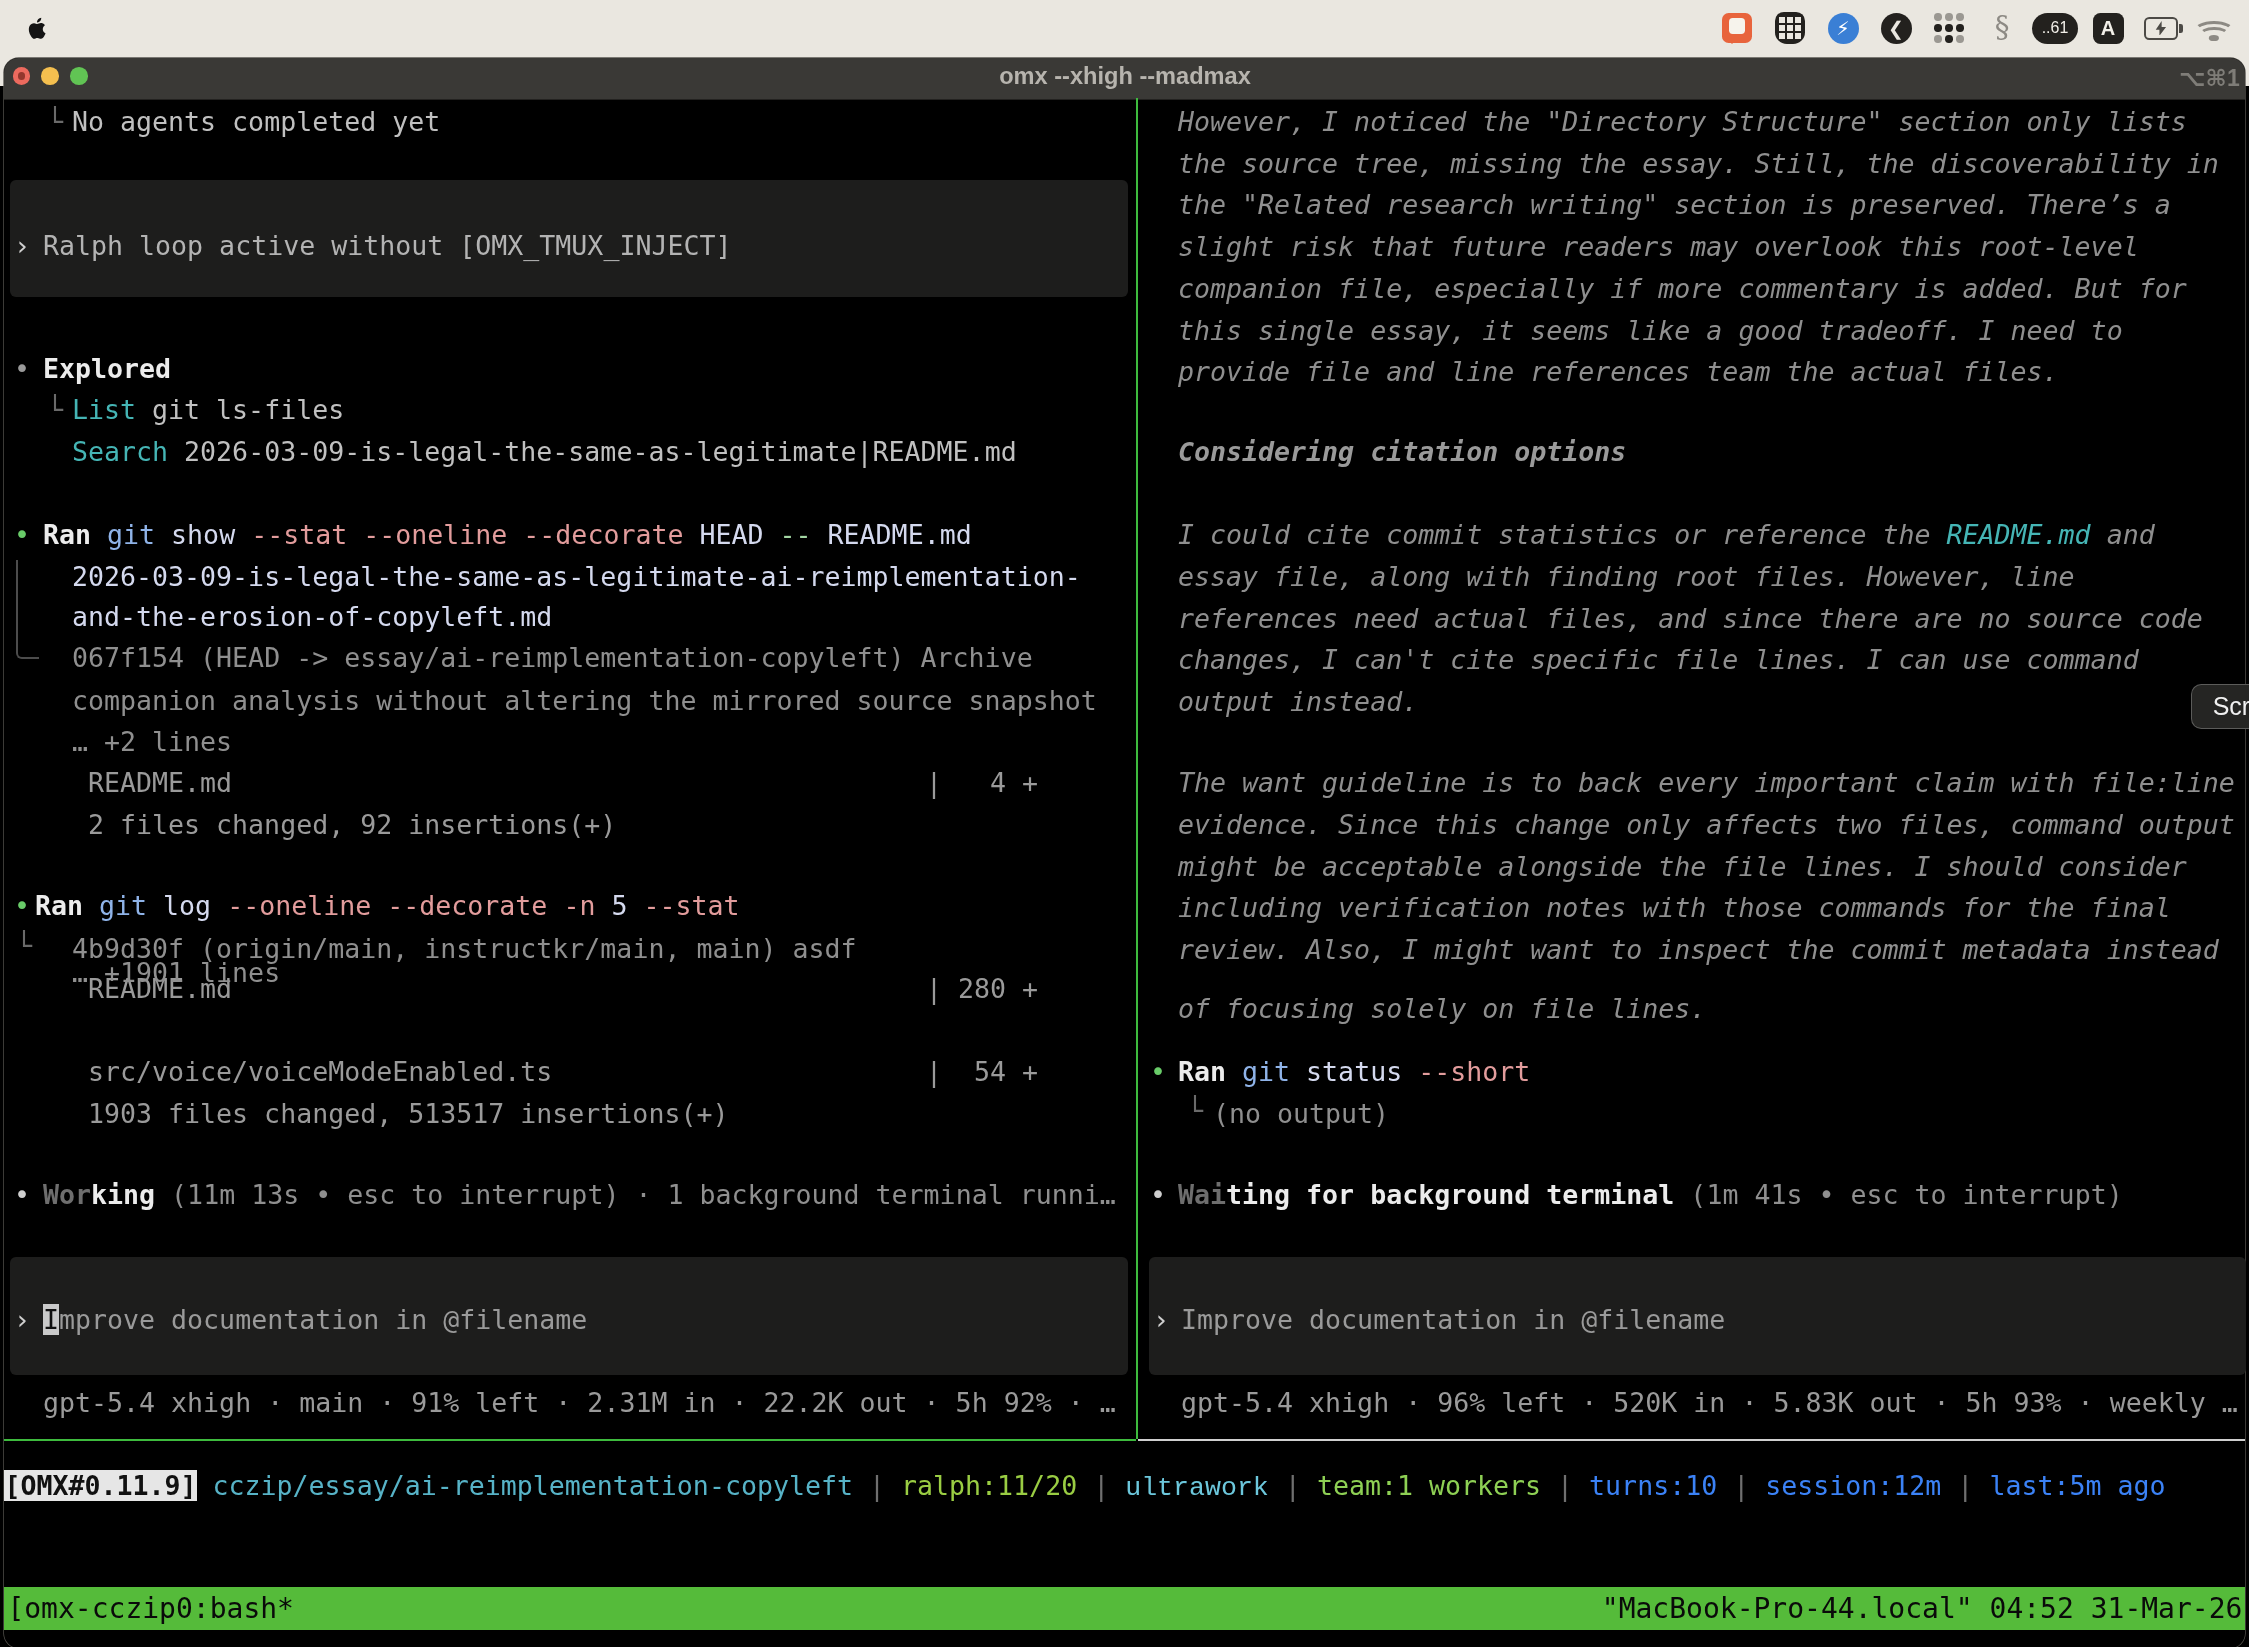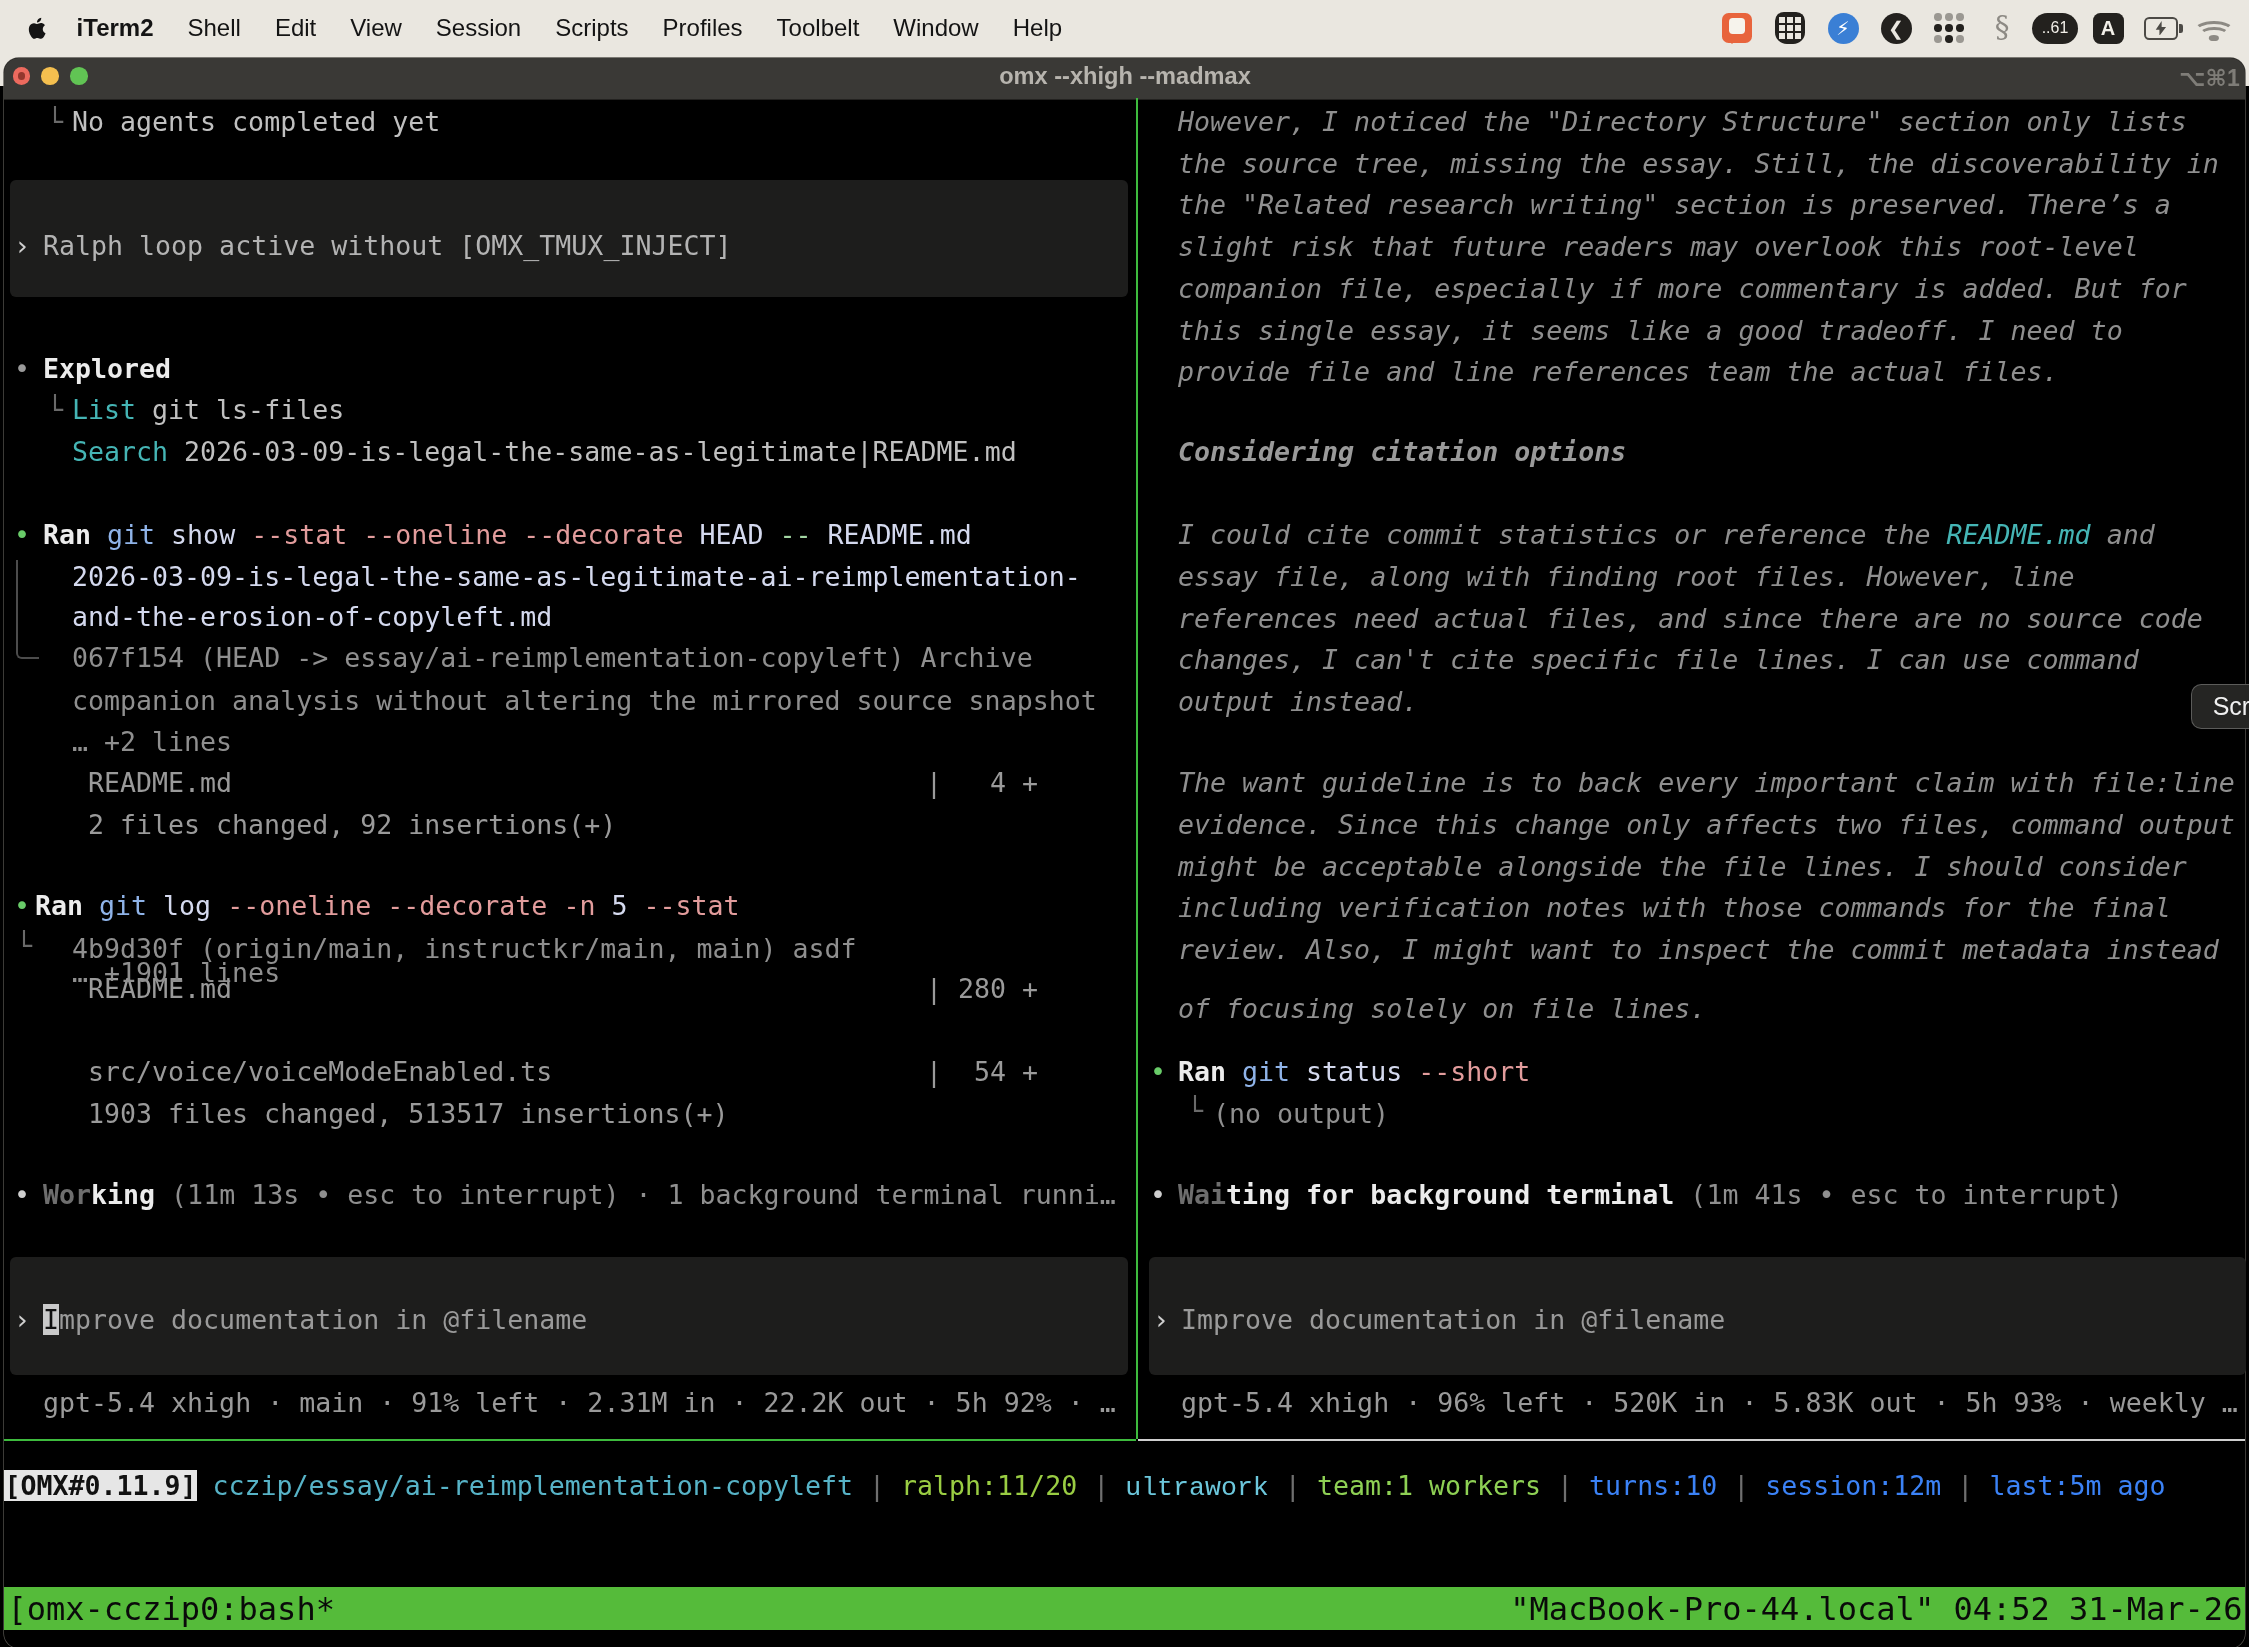--- a/index.html
+++ b/index.html
@@ -87,49 +87,37 @@
   
   .omx-badge{background:#e6e6e6;color:#111;font-weight:700;}
   .omx-sep{color:#6f6f6f;}
   .c-omx-cyan{color:#57b3c7;}
   .c-omx-green{color:#9acd43;}
   .c-omx-cyan2{color:#6cc7dc;font-family:Liberation Mono, monospace;}
   .c-omx-green2{color:#8ed054;}
   .c-omx-gray{color:#3b82f6;}
   #tmuxbar{position:absolute;left:4.4px;top:1587px;width:2241px;height:43px;background:#55bb3a;
     display:flex;align-items:center;justify-content:space-between;
-    font-family:"DejaVu Sans Mono",monospace;font-size:32px;color:#0a0a0a;}
+    font-family:"DejaVu Sans Mono",monospace;font-size:28px;color:#0a0a0a;}
   #tmuxbar .tleft{margin-left:3px;white-space:pre;}
   #tmuxbar .tright{margin-right:3px;white-space:pre;}
   
   #scre-tip{position:absolute;left:2191px;top:684px;width:71px;height:43px;
     background:#252523;border:1.5px solid #5c5c5a;border-right:none;border-radius:10.3px 0 0 10.3px;
     color:#f0f0f0;font-size:25px;display:flex;align-items:center;padding-left:20.7px;overflow:hidden;}
 </style>
 </head>
 <body>
 
 <div id="menubar">
   <span class="apple">
     <svg width="22" height="26.6" viewBox="0 0 30 36">
         <path d="M21.5 19.1c0-3.6 2.9-5.3 3-5.4-1.6-2.4-4.2-2.7-5.1-2.8-2.2-.2-4.2 1.3-5.3 1.3-1.1 0-2.8-1.3-4.6-1.2-2.4 0-4.6 1.4-5.8 3.5-2.5 4.3-.7 10.7 1.8 14.2 1.2 1.7 2.6 3.6 4.4 3.6 1.8-.1 2.4-1.1 4.6-1.1 2.1 0 2.7 1.1 4.6 1.1 1.9 0 3.1-1.7 4.3-3.4 1.3-2 1.9-3.9 1.9-4-.1-.1-3.8-1.5-3.8-5.8zM17.9 8.1c1-1.2 1.7-2.9 1.5-4.6-1.5.1-3.2 1-4.2 2.2-.9 1.1-1.8 2.8-1.5 4.4 1.6.2 3.2-.8 4.2-2z" fill="#141414"></path>
       </svg>
   </span>
-  <div id="menu-items">
-    <span class="menu-item app">iTerm2</span>
-    <span class="menu-item">Shell</span>
-    <span class="menu-item">Edit</span>
-    <span class="menu-item">View</span>
-    <span class="menu-item">Session</span>
-    <span class="menu-item">Scripts</span>
-    <span class="menu-item">Profiles</span>
-    <span class="menu-item">Toolbelt</span>
-    <span class="menu-item">Window</span>
-    <span class="menu-item">Help</span>
-  </div>
   <div id="status-icons">
     <span class="sicon">
         <span class="icon-chat"></span>
       </span>
     <span class="sicon">
         <span class="icon-gridshield">
           <i></i>
           <i></i>
           <i></i>
           <i></i>

